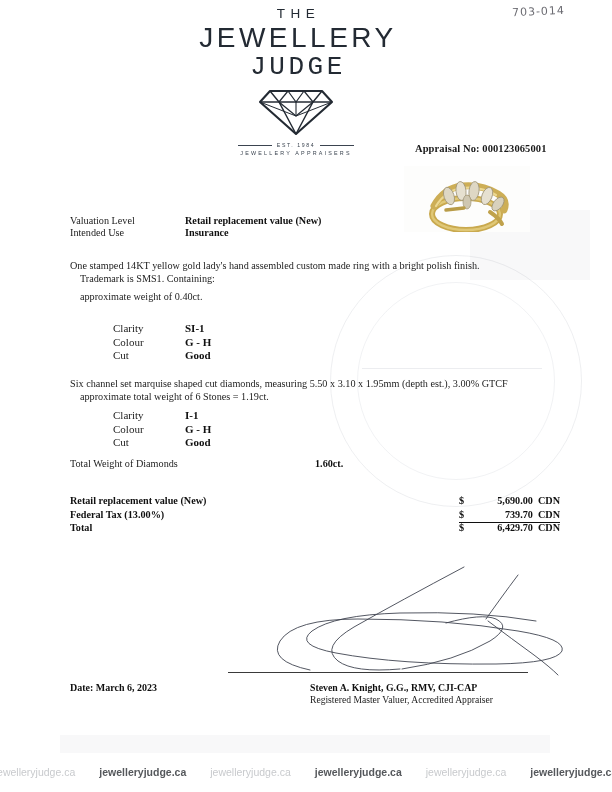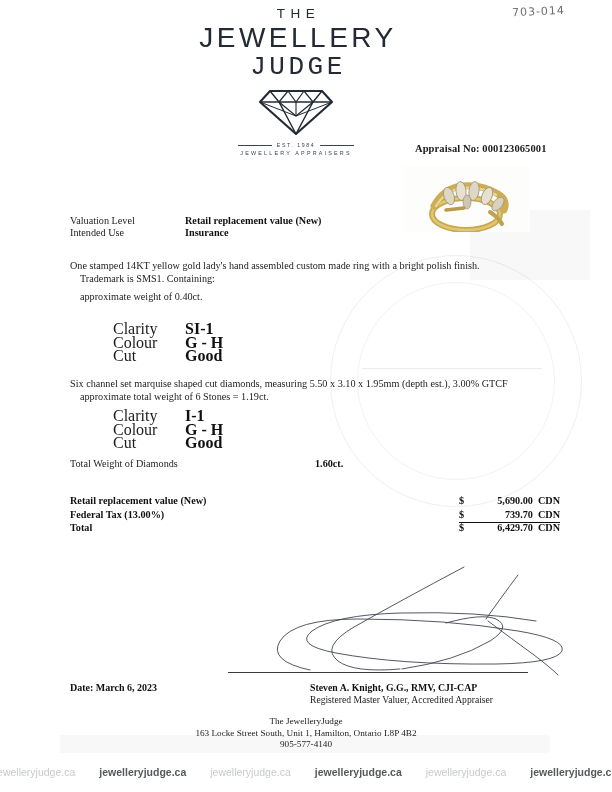--- a/index.html
+++ b/index.html
@@ -165,21 +165,21 @@
     white-space: nowrap;
   }
   .block-text .indent {
     padding-left: 10px;
     display: block;
   }
 
   
   .grade {
     position: absolute;
-    font-size: 16px;
+    font-size: 11px;
     line-height: 13.6px;
   }
   .grade .g-row { display: block; white-space: nowrap; }
   .grade .g-lbl {
     display: inline-block;
     width: 72px;
     color: #1c1c1c;
   }
   .grade .g-val { font-weight: bold; color: #101010; }
 
@@ -452,25 +452,20 @@
         <path d="M268 10 Q250 34 236 54"></path>
       </g>
     </svg>
   </div>
 
   <div class="sig-line"></div>
   <div class="sig-name">Steven A. Knight, G.G., RMV, CJI-CAP</div>
   <div class="sig-title">Registered Master Valuer, Accredited Appraiser</div>
   <div class="date-line">Date: March 6, 2023</div>
 
-  <div class="footer">
-    <div>The JewelleryJudge</div>
-    <div>163 Locke Street South, Unit 1, Hamilton, Ontario L8P 4B2</div>
-    <div>905-577-4140</div>
-  </div>
 
   <div class="watermark">
     <span class="wm-light">jewelleryjudge.ca</span>
     <span class="wm-dark">jewelleryjudge.ca</span>
     <span class="wm-light">jewelleryjudge.ca</span>
     <span class="wm-dark">jewelleryjudge.ca</span>
     <span class="wm-light">jewelleryjudge.ca</span>
     <span class="wm-dark">jewelleryjudge.ca</span>
   </div>
 

